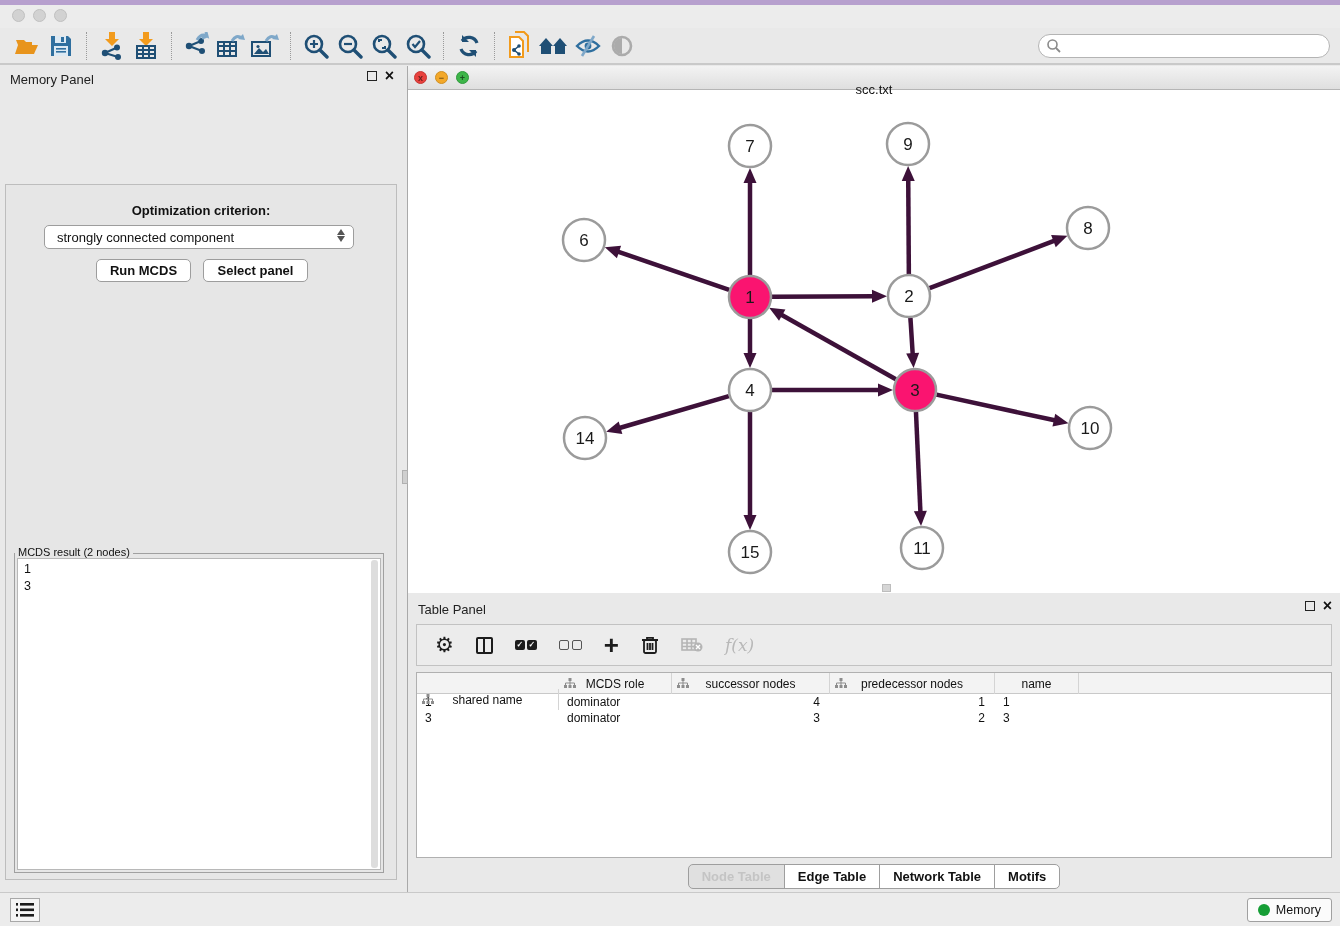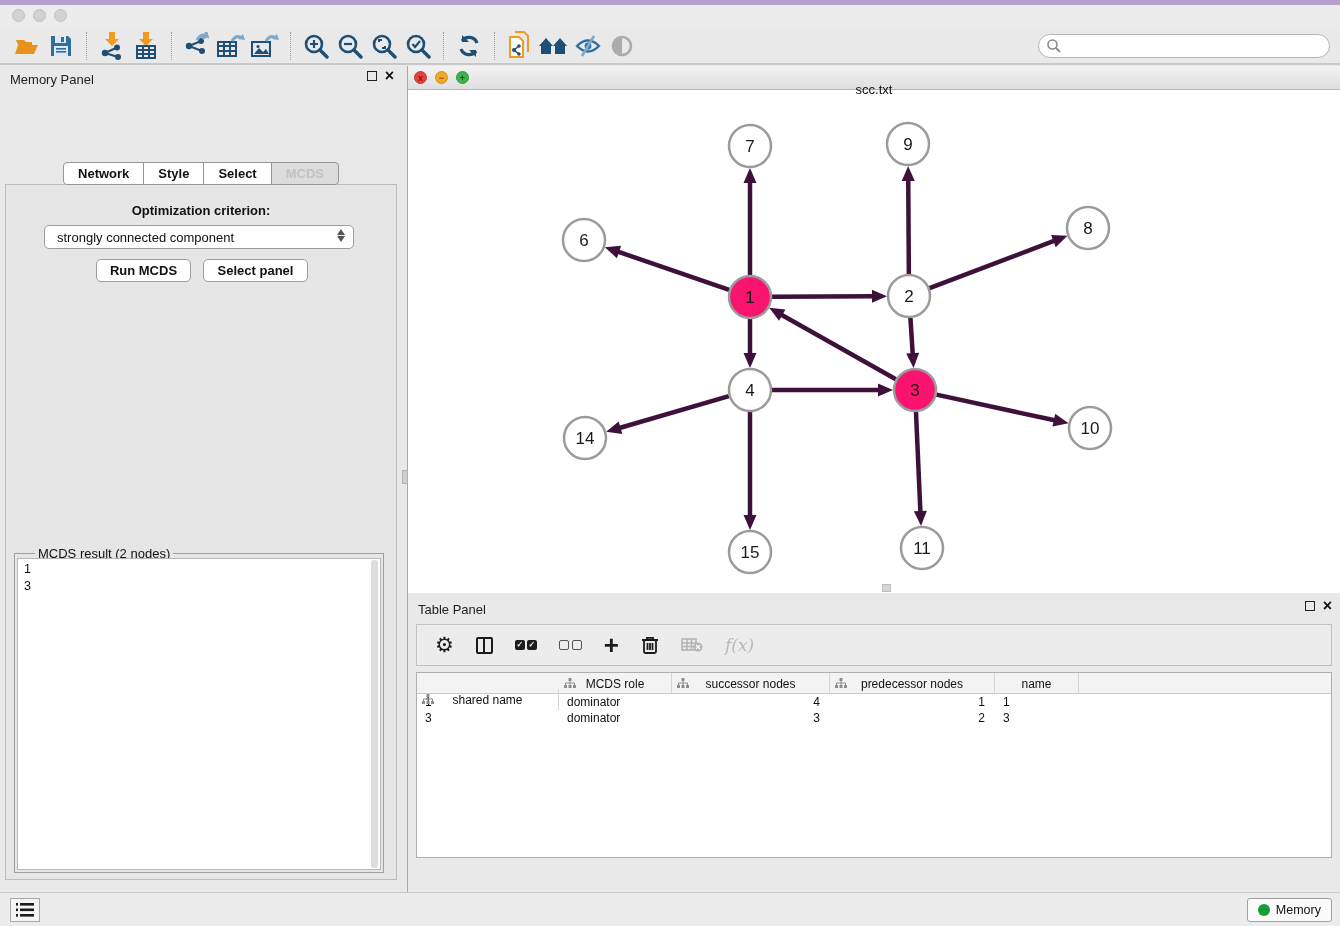--- a/index.html
+++ b/index.html
@@ -52,22 +52,22 @@
   .chev-down { width:0; height:0; border-left:4px solid transparent; border-right:4px solid transparent;
     border-top:6px solid #555; }
   .cp-btn { position:absolute; top:74px; height:23px; background:#fff; border:1px solid #9d9d9d;
     border-radius:5px; font-size:13px; font-weight:600; color:#111;
     display:flex; align-items:center; justify-content:center; font-family:"Liberation Sans",sans-serif; }
   #run-btn { left:90px; width:95px; }
   #close-panel-btn { left:197px; width:105px; }
 
   #mcds-fieldset { position:absolute; left:8px; right:12px; top:368px; bottom:6px;
     border:1px solid #a0a0a0; }
-  #mcds-legend { position:absolute; left:20px; top:-8px; background:#e6e6e6; padding:0 3px;
-    font-size:13px; color:#111; }
+  #mcds-legend { position:absolute; left:0; top:-8px; background:#e6e6e6; padding:0 3px;
+    font-size:11px; color:#111; }
   #mcds-textarea { position:absolute; left:2px; right:2px; top:4px; bottom:2px; background:#fff;
     border:1px solid #b8b8b8; font-size:12.5px; color:#111; padding:2px 0 0 6px;
     white-space:pre-line; line-height:17px; }
   #mcds-scroll { position:absolute; right:5px; top:6px; bottom:4px; width:7px; background:#ddd; border-radius:3px; }
 
   
   #v-splitter { position:absolute; left:402px; top:66px; width:6px; bottom:34px; background:#e9e9e9;
     border-right:1px solid #a9a9a9; }
   #v-handle { position:absolute; left:0px; top:404px; width:6px; height:14px; background:#cfcfcf;
     border:1px solid #b0b0b0; }
@@ -289,26 +289,20 @@
 </div>
 
 <div id="control-panel">
   <div class="panel-title-row">
     <div class="panel-title">Memory Panel</div>
     <div class="panel-win-icons">
       <span class="float-icon"></span>
       <span class="close-icon">×</span>
     </div>
   </div>
-  <div id="cp-tabs">
-      <div class="cp-tab">Network</div>
-      <div class="cp-tab">Style</div>
-      <div class="cp-tab">Select</div>
-      <div class="cp-tab disabled">MCDS</div>
-    </div>
   <div id="cp-inner">
     <div id="opt-label">Optimization criterion:</div>
     <div id="criterion-select">
       <span>strongly connected component</span>
       <span id="criterion-stepper">
         <span class="chev-up"></span>
           <span class="chev-down"></span>
       </span>
     </div>
     <button class="cp-btn" id="run-btn">Run MCDS</button>
@@ -488,20 +482,26 @@
         </div>
         <div class="tr">
           <div class="td left" style="width: 142px;">3</div>
           <div class="td left" style="width: 113px;">dominator</div>
           <div class="td right" style="width: 158px;">3</div>
           <div class="td right" style="width: 165px;">2</div>
           <div class="td left" style="width: 84px;">3</div>
         </div>
       </div>
   </div>
+  <div id="bottom-tabs">
+      <div class="bt-tab active">Node Table</div>
+      <div class="bt-tab">Edge Table</div>
+      <div class="bt-tab">Network Table</div>
+      <div class="bt-tab">Motifs</div>
+    </div>
 </div>
 
 <div id="status-bar">
   <div id="list-btn">
     <svg width="18" height="16" viewBox="0 0 18 16">
       <rect x="0" y="1" width="2" height="2.6" fill="#1c1c1c"></rect>
         <rect x="4" y="1" width="14" height="2.6" fill="#1c1c1c"></rect>
       <rect x="0" y="6.5" width="2" height="2.6" fill="#1c1c1c"></rect>
         <rect x="4" y="6.5" width="14" height="2.6" fill="#1c1c1c"></rect>
       <rect x="0" y="12" width="2" height="2.6" fill="#1c1c1c"></rect>

